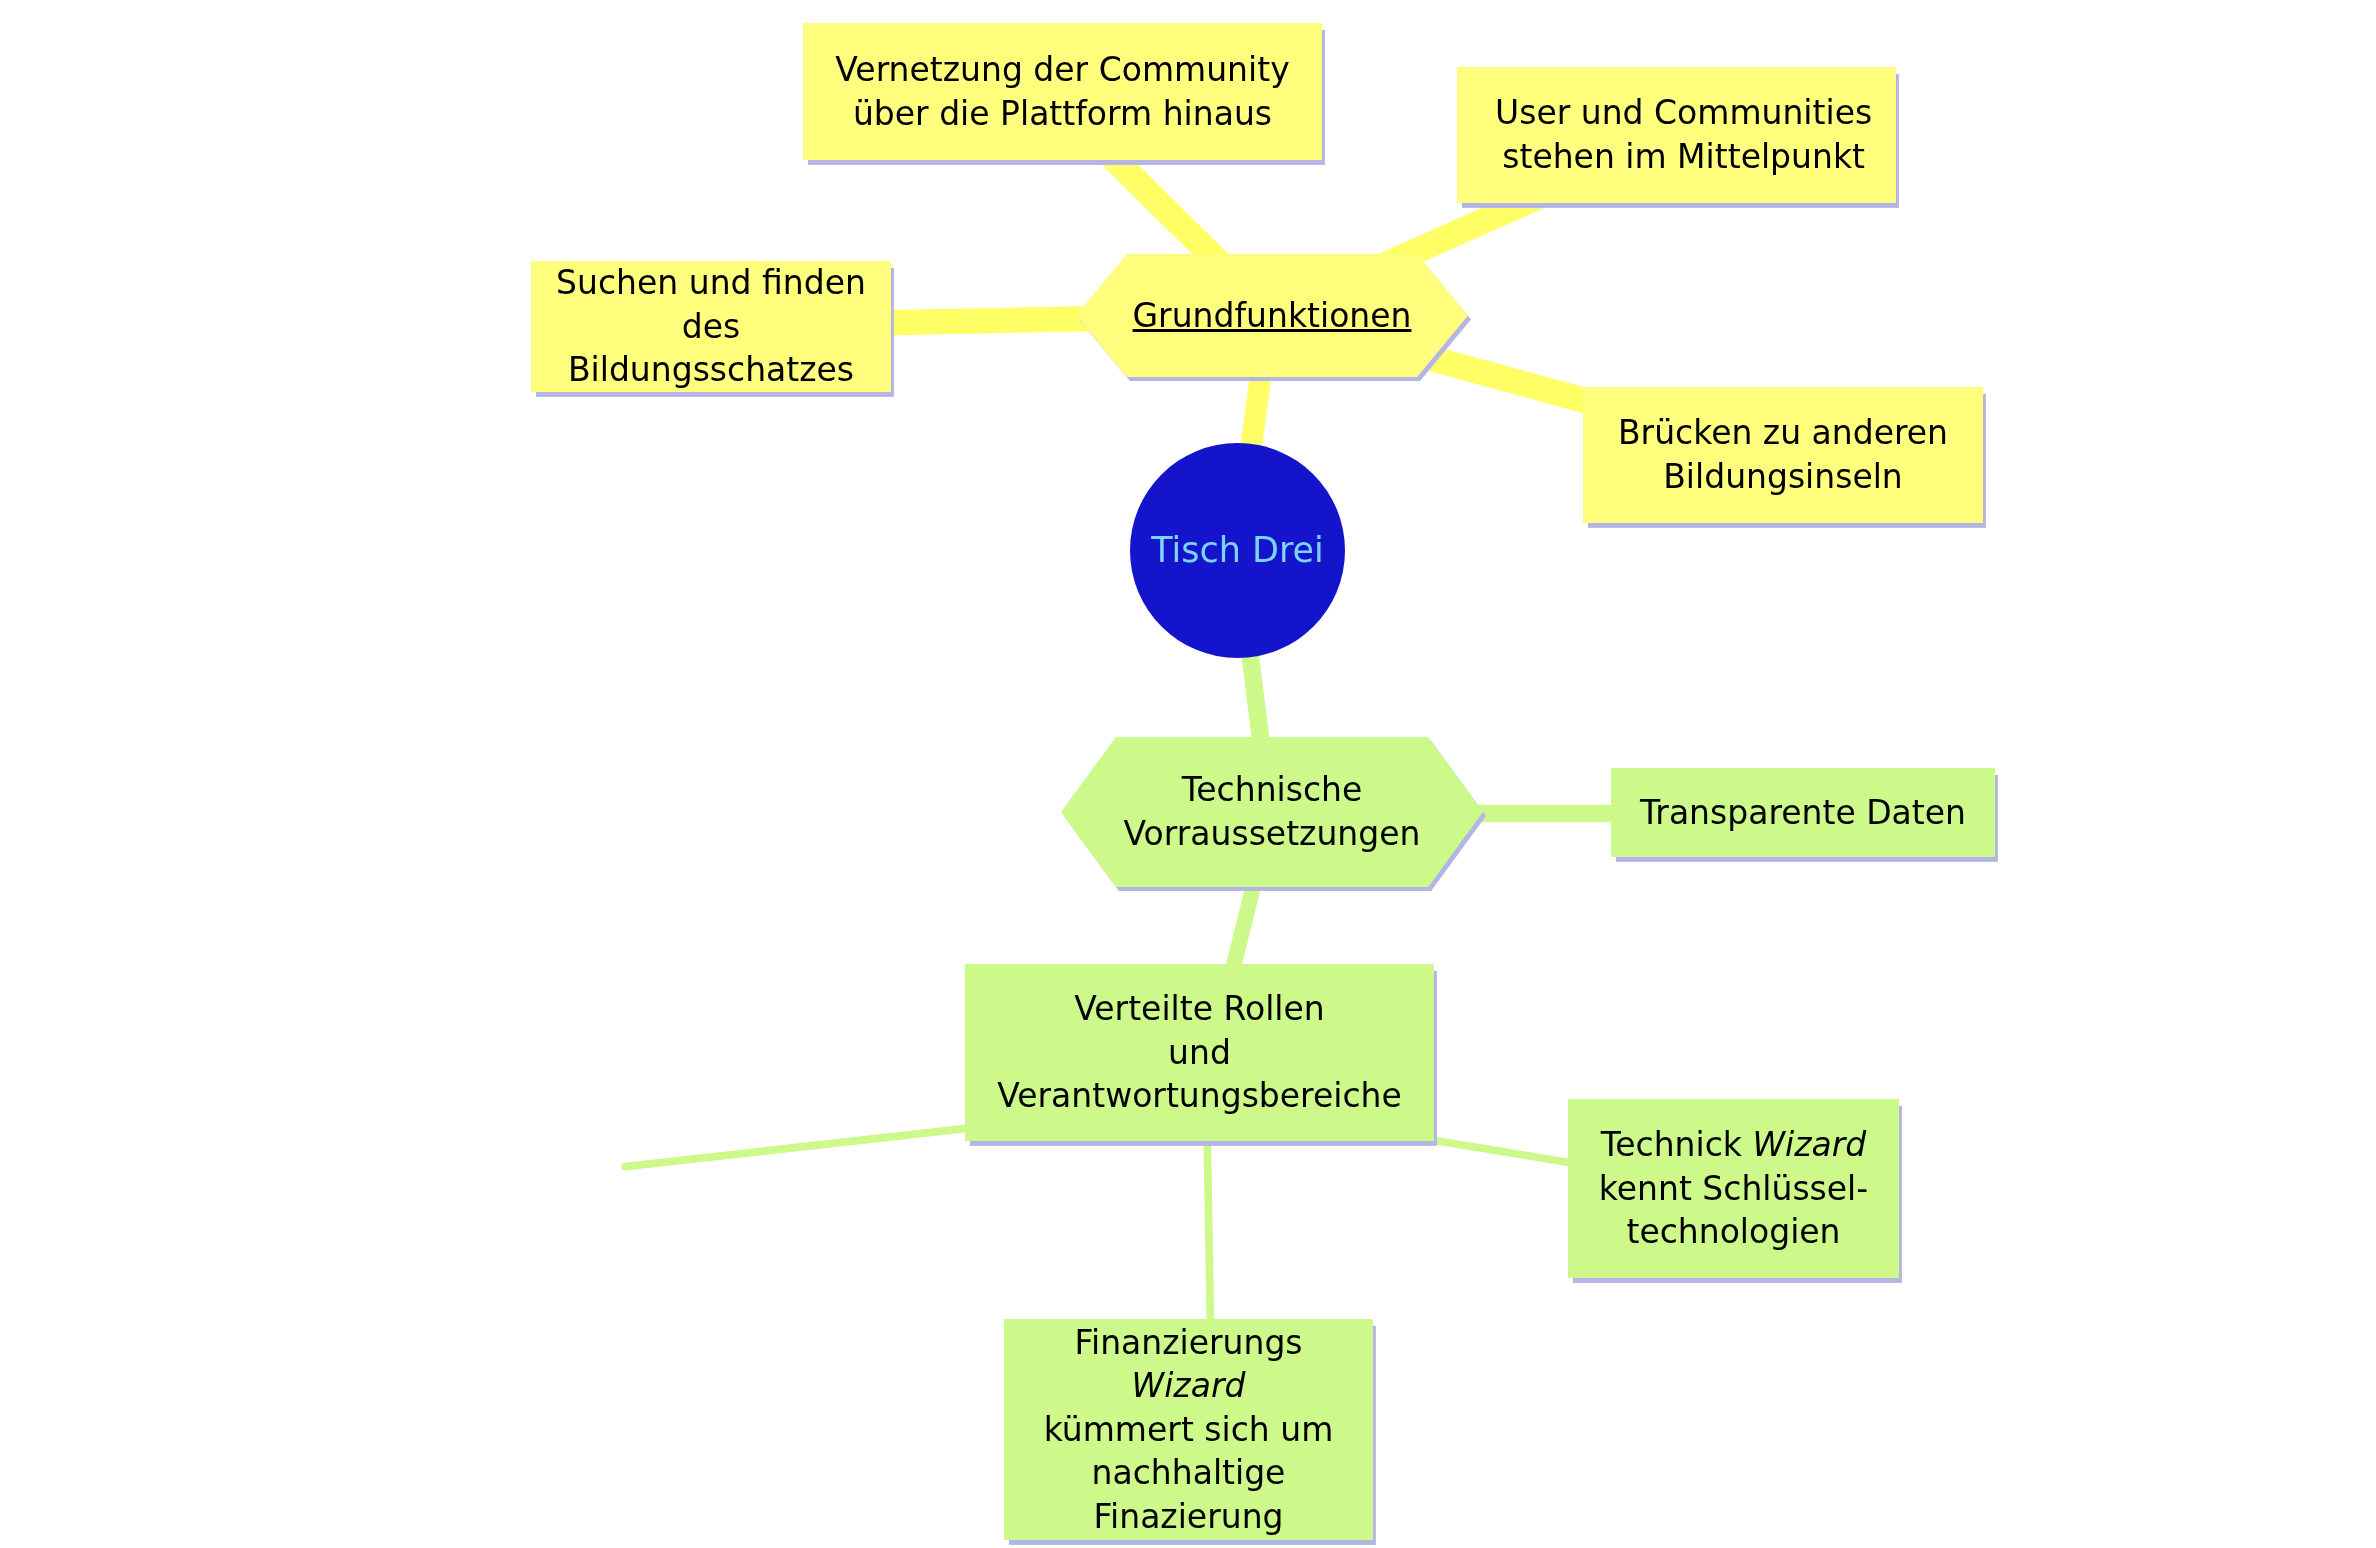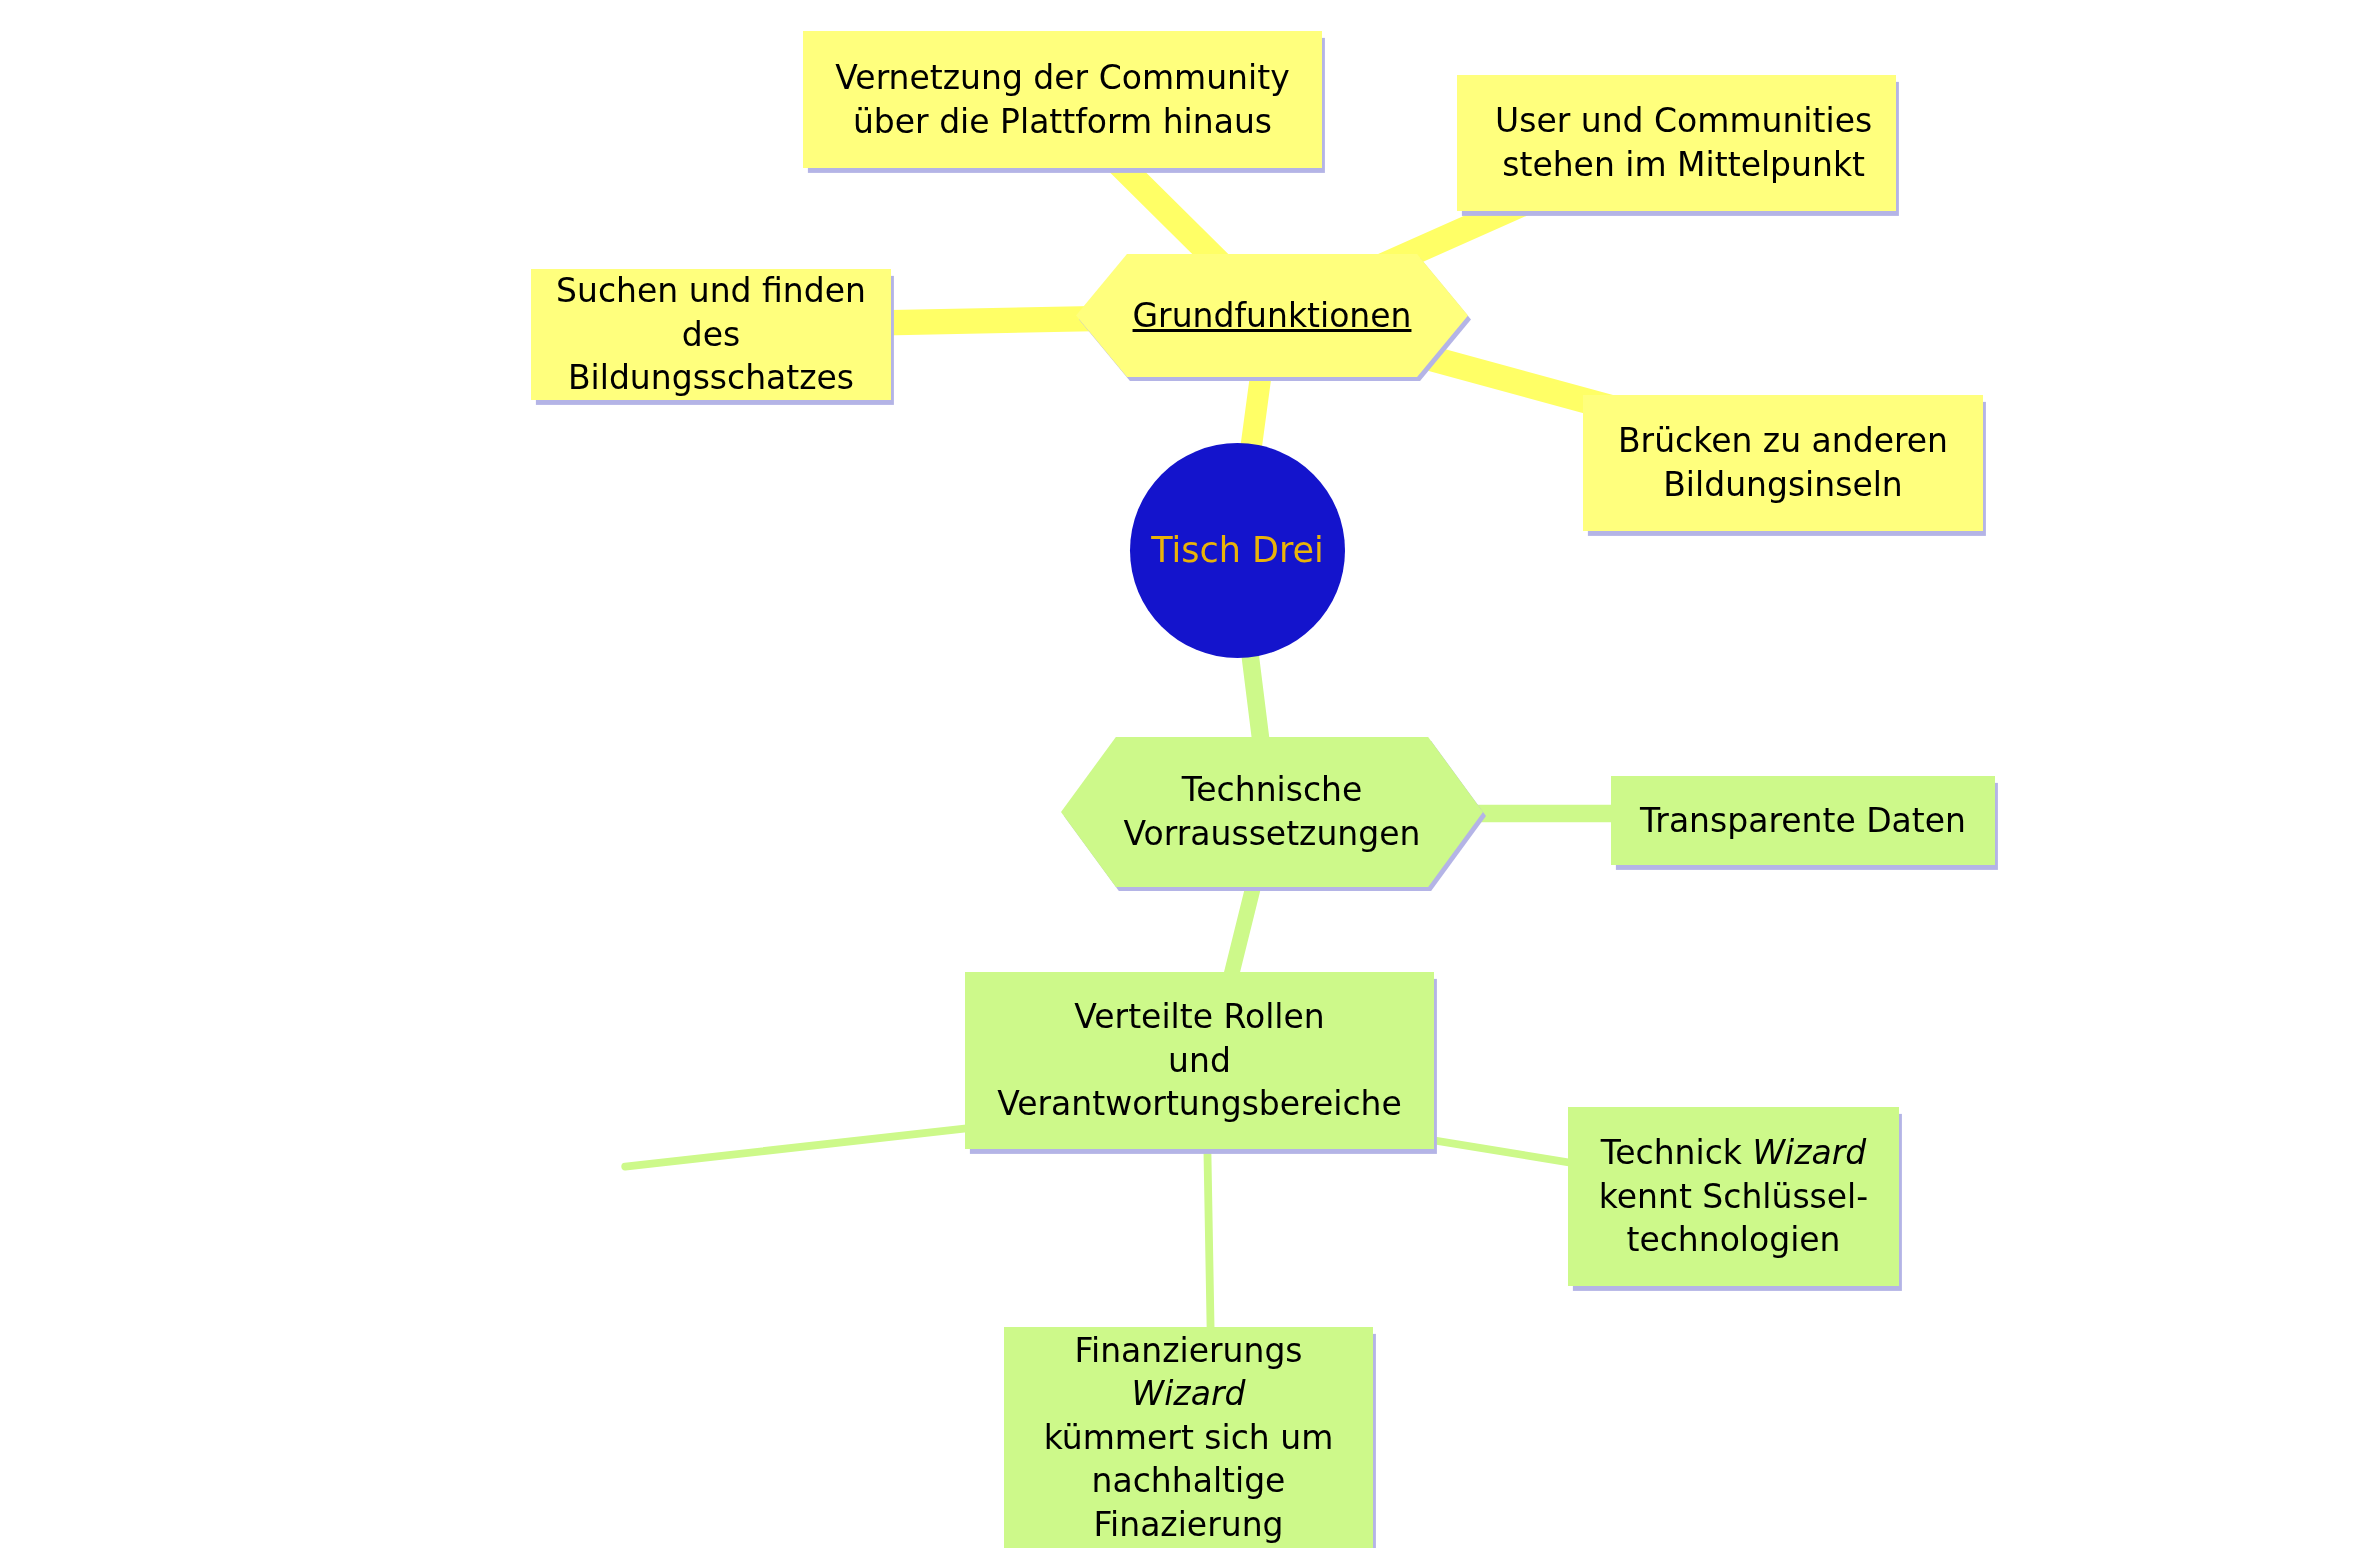--- a/index.html
+++ b/index.html
@@ -14,37 +14,37 @@
   .wires { position: absolute; left: 0; top: 0; }
 
   .node {
     position: absolute;
     display: flex; align-items: center; justify-content: center;
     text-align: center;
     white-space: pre-line;
     font-size: 33px; line-height: 1.32;
     padding: 5.9px 9.8px;
   }
-  .rect { box-shadow: 3.9px 5.9px 0 -1px #b4b4e6; margin-top: 8px; }
+  .rect { box-shadow: 3.9px 5.9px 0 -1px #b4b4e6; }
   .yellow { background: #ffff7d; }
   .green  { background: #cdf98a; }
 
   .hex-wrap { position: absolute; filter: drop-shadow(3.9px 4.9px 0 #b4b4e6); }
   .hex {
     width: 100%; height: 100%;
     clip-path: polygon(13% 0, 87% 0, 100% 50%, 87% 100%, 13% 100%, 0 50%);
     display: flex; align-items: center; justify-content: center;
     text-align: center; white-space: pre-line;
     font-size: 33px; line-height: 1.32;
   }
 
   .root {
     border-radius: 50%;
     background: #1414cc;
-    color: #eab308;
+    color: #7dd3fc;
     font-size: 35px;
   }
   .it { font-style: italic; }
 
   
   .n-vernetzung     { left: 803px;  top: 23.4px;   width: 519px; height: 137px; }
   .n-user           { left: 1457px; top: 67px;   width: 439px; height: 136px; padding-left: 24px; }
   .n-suchen         { left: 531px;  top: 261px;  width: 360px; height: 131px; }
   .n-bruecken       { left: 1583px; top: 387px;  width: 400px; height: 136px; }
   .n-grundfunkt     { left: 1076px; top: 254px;  width: 392px; height: 123px; text-decoration: underline; }

